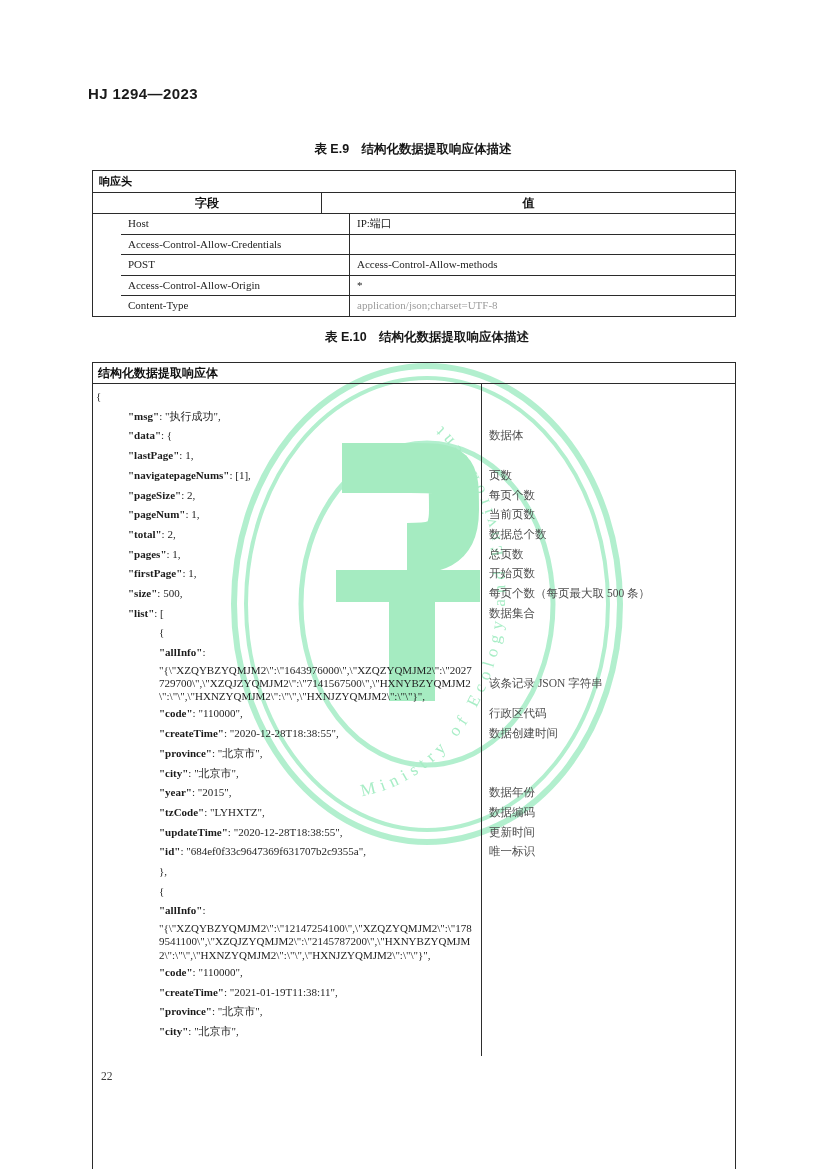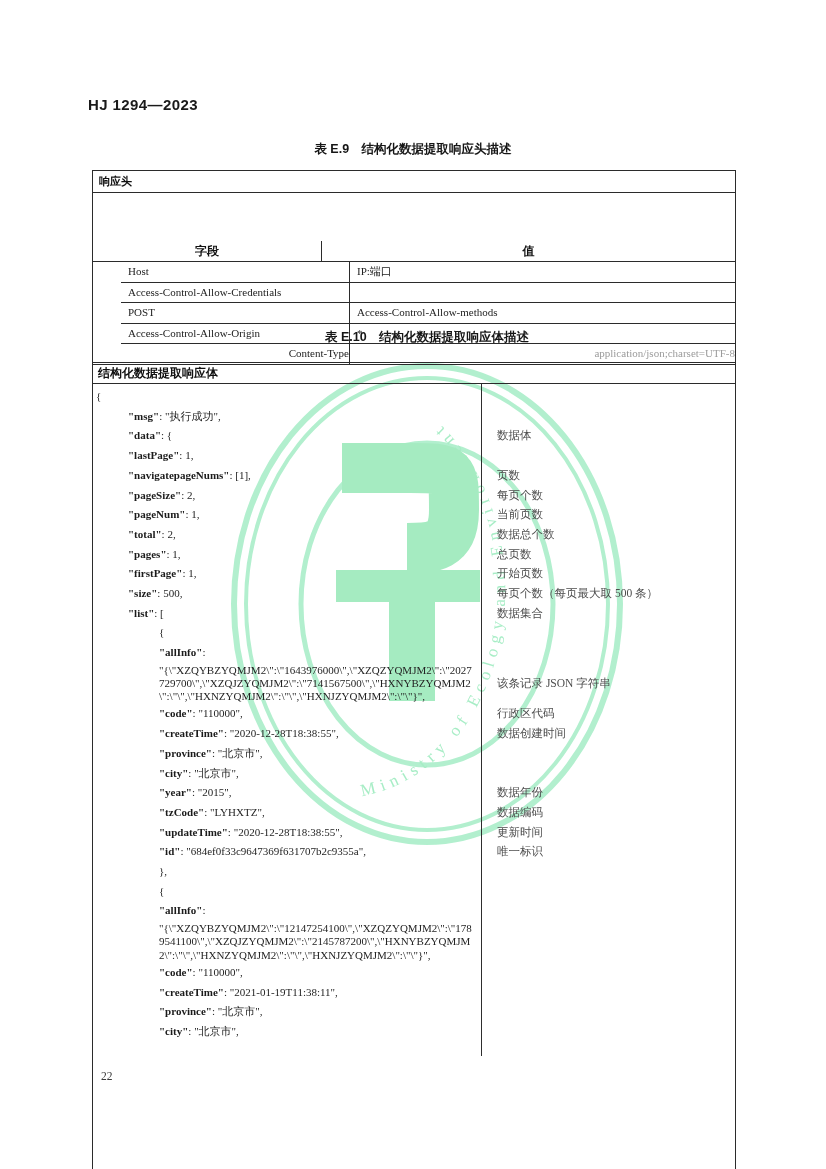--- a/index.html
+++ b/index.html
@@ -1,55 +1,55 @@
 <!DOCTYPE html>
 <html><head>
 <meta charset="utf-8">
 <style>
   html,body{margin:0;padding:0;background:#e8e8e8;}
   .page{position:relative;width:826px;height:1169px;background:#ffffff;overflow:hidden;
         font-family:"Liberation Serif","DejaVu Serif",serif;color:#1d1d1d;}
   
-  .doc-code{position:absolute;left:88px;top:96px;font-family:"Liberation Sans","DejaVu Sans",sans-serif;
+  .doc-code{position:absolute;left:88px;top:85px;font-family:"Liberation Sans","DejaVu Sans",sans-serif;
             font-weight:bold;font-size:15px;letter-spacing:.4px;color:#1a1a1a;}
   .tbl-title{position:absolute;left:0;right:0;text-align:center;
              font-family:"Liberation Sans","DejaVu Sans",sans-serif;font-weight:bold;
              font-size:12.5px;color:#161616;}
   .t9t{top:141px;}
   .t10t{top:329px;padding-left:28px;}
   
   .watermark{position:absolute;left:222px;top:356px;width:412px;height:496px;pointer-events:none;}
   .watermark text{font-family:"Liberation Serif","DejaVu Serif",serif;}
   
   .t9{position:absolute;left:92px;top:170px;width:644px;border:1.6px solid #2b2b2b;box-sizing:border-box;background:transparent;}
   .t9-sec{height:21px;line-height:21px;padding-left:6px;font-family:"Liberation Sans","DejaVu Sans",sans-serif;
           font-weight:bold;font-size:11px;border-bottom:1px solid #2b2b2b;color:#111;}
   .t9-cols{display:grid;grid-template-columns:229px 1fr;border-bottom:1px solid #2b2b2b;}
   .t9-ch{height:20px;line-height:20px;text-align:center;font-family:"Liberation Sans","DejaVu Sans",sans-serif;
-         font-weight:bold;font-size:12px;color:#111;margin-top:48px;}
+         font-weight:bold;font-size:12px;color:#111;}
   .t9-ch:first-child{border-right:1px solid #2b2b2b;}
   .t9-row{display:grid;grid-template-columns:229px 1fr;border-bottom:1px solid #2b2b2b;margin-left:28px;}
-  .t9-row:last-child{border-bottom:none;text-align:right;}
+  .t9-row:last-child{border-bottom:none;}
   .t9-cell{height:19.6px;line-height:19.6px;padding-left:7px;font-size:11px;color:#222;
            white-space:nowrap;overflow:hidden;}
   .t9-row .t9-cell:first-child{border-right:1px solid #2b2b2b;}
   .t9-cell.muted{color:#9b9b9b;}
   
   .t10{position:absolute;left:92px;top:362px;width:644px;height:894px;border:1.6px solid #2b2b2b;
        box-sizing:border-box;background:transparent;}
   .t10-sec{height:20px;line-height:20px;padding-left:5px;font-family:"Liberation Sans","DejaVu Sans",sans-serif;
            font-weight:bold;font-size:12px;border-bottom:1px solid #2b2b2b;color:#111;}
   .t10-body{position:relative;height:672px;padding-top:3px;box-sizing:border-box;overflow:hidden;}
   .t10-div{position:absolute;left:388px;top:0;bottom:0;width:0;border-left:1px solid #2e2e2e;}
   .t10-row{display:flex;align-items:center;}
   .t10-left{width:388px;flex:none;box-sizing:border-box;padding-right:8px;font-size:11px;
             line-height:19.7px;color:#242424;white-space:nowrap;overflow:hidden;}
   .t10-left.wrap{white-space:normal;word-break:break-all;line-height:13.2px;padding-top:1px;padding-bottom:1px;}
   .jkey{font-weight:bold;color:#1b1b1b;}
-  .t10-desc{flex:1;padding-left:16px;font-size:11.5px;color:#4d4d4d;line-height:19.7px;white-space:nowrap;}
+  .t10-desc{flex:1;padding-left:8px;font-size:11.5px;color:#4d4d4d;line-height:19.7px;white-space:nowrap;}
   
   .pageno{position:absolute;left:101px;top:1070px;font-size:11.5px;color:#3a3a3a;}
 </style>
 </head>
 <body>
 
 <div class="page">
 
   <svg class="watermark" viewBox="0 0 412 496" xmlns="http://www.w3.org/2000/svg">
     <g opacity="0.78">
@@ -63,21 +63,21 @@
       <g fill="none" stroke-linecap="butt">
         <path d="M 120 112 H 188 C 232 112 232 112 232 154 C 232 192 210 192 185 192" stroke-width="50" stroke="#8ce6b0"></path>
         <path d="M 114 230 H 258" stroke-width="32" stroke="#8ce6b0"></path>
         <path d="M 190 230 V 345" stroke-width="46" stroke="#8ce6b0"></path>
       </g>
     </g>
   </svg>
 
   <div class="doc-code">HJ 1294—2023</div>
 
-  <div class="tbl-title t9t">表 E.9　结构化数据提取响应头描述</div>
+  <div class="tbl-title t9t">表 E.9　结构化数据提取响应体描述</div>
   <div class="t9">
     <div class="t9-sec">响应头</div>
     <div class="t9-cols">
       <div class="t9-ch">字段</div>
       <div class="t9-ch">值</div>
     </div>
     <div id="t9rows">
         <div class="t9-row">
           <div class="t9-cell">Host</div>
           <div class="t9-cell">IP:端口</div>

